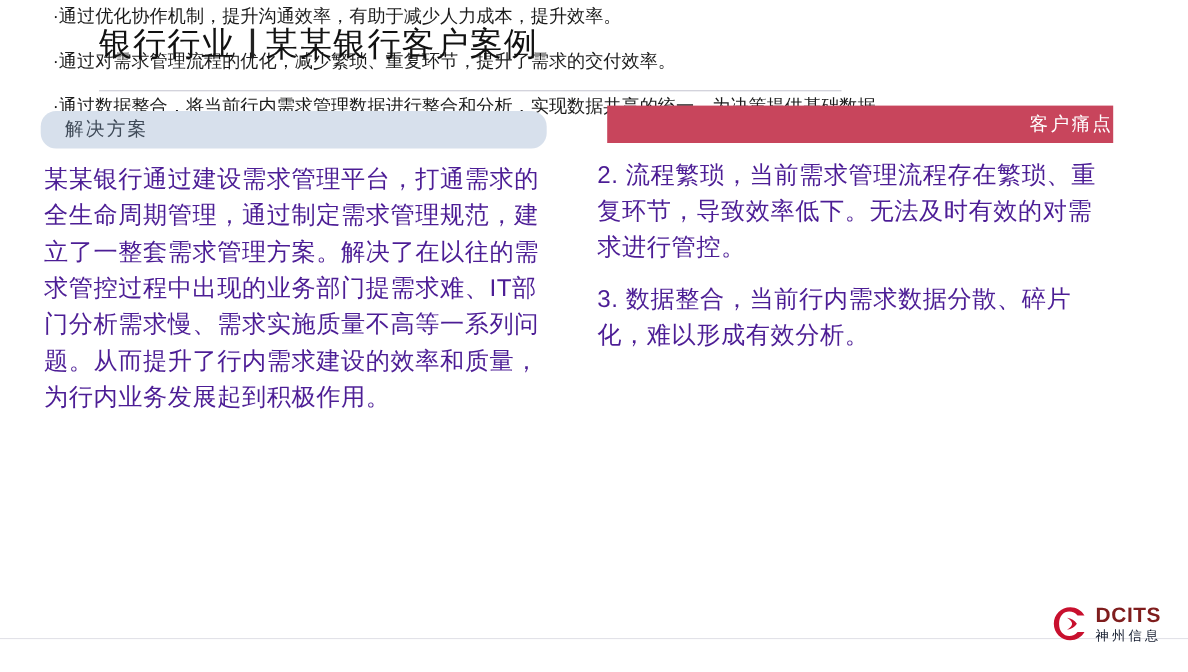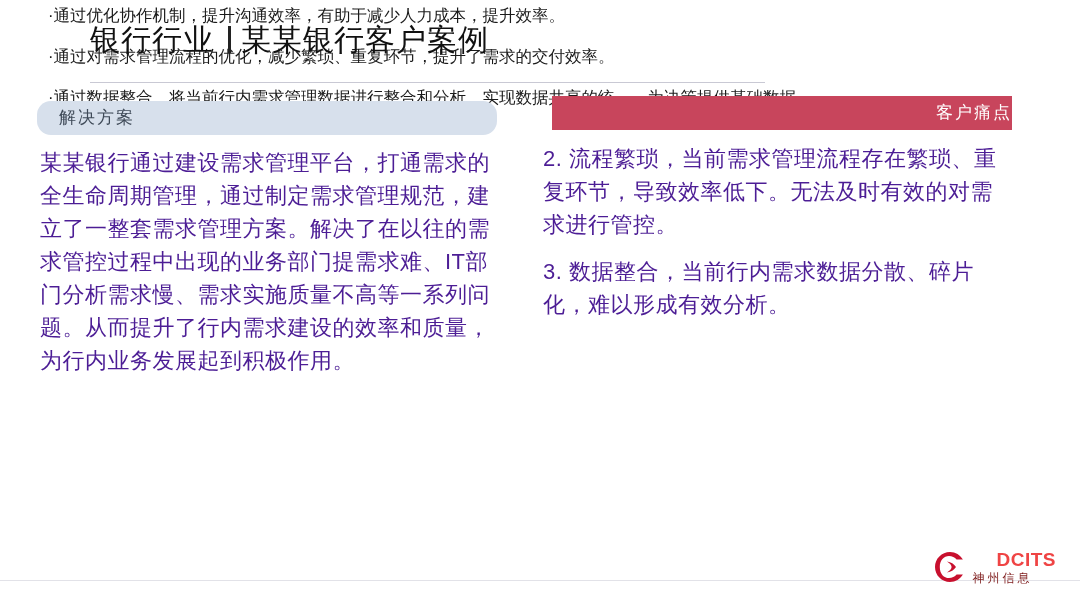--- a/index.html
+++ b/index.html
@@ -141,27 +141,26 @@
     position: relative;
   }
   .logo-text {
     display: flex;
     flex-direction: column;
     line-height: 1.05;
   }
   .logo-en {
     font-size: 19px;
     font-weight: bold;
-    color: #ef4444;
+    color: #7f1d1d;
     letter-spacing: 0.5px;
-    margin-left: 24px;
   }
   .logo-cn {
     font-size: 12px;
-    color: #7f1d1d;
+    color: #0f172a;
     letter-spacing: 3px;
     margin-top: 2px;
   }
 </style>
 </head>
 <body>
 
 <div class="slide">
 
   <div class="title-row">

